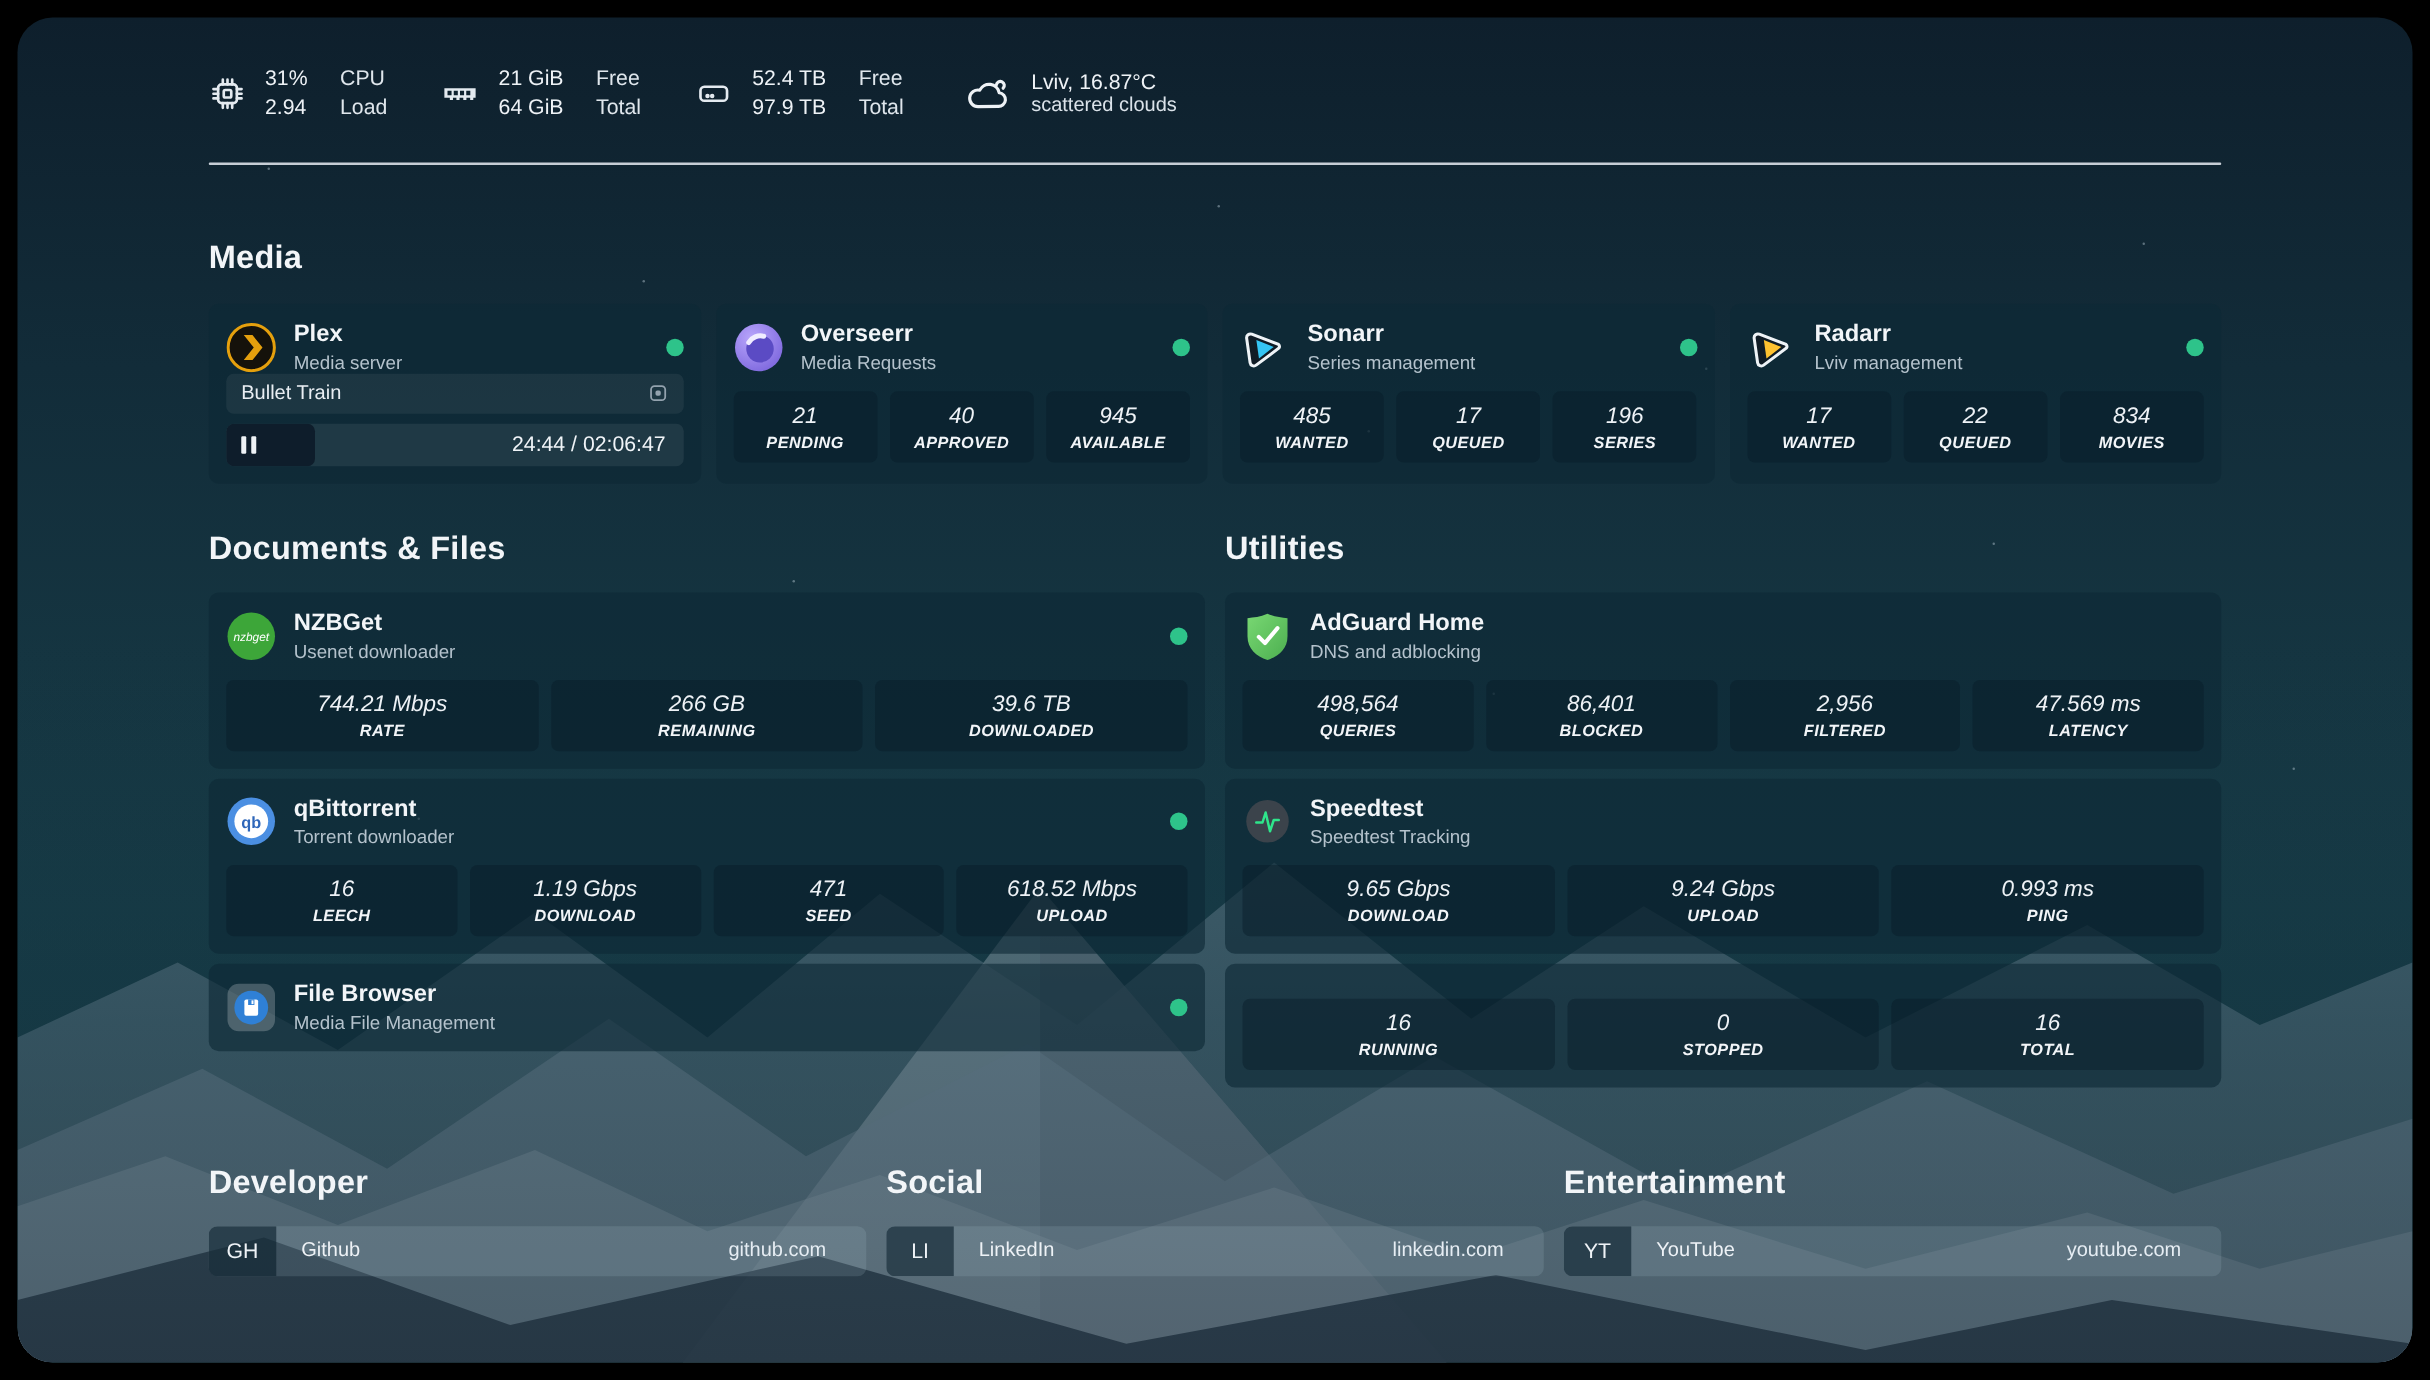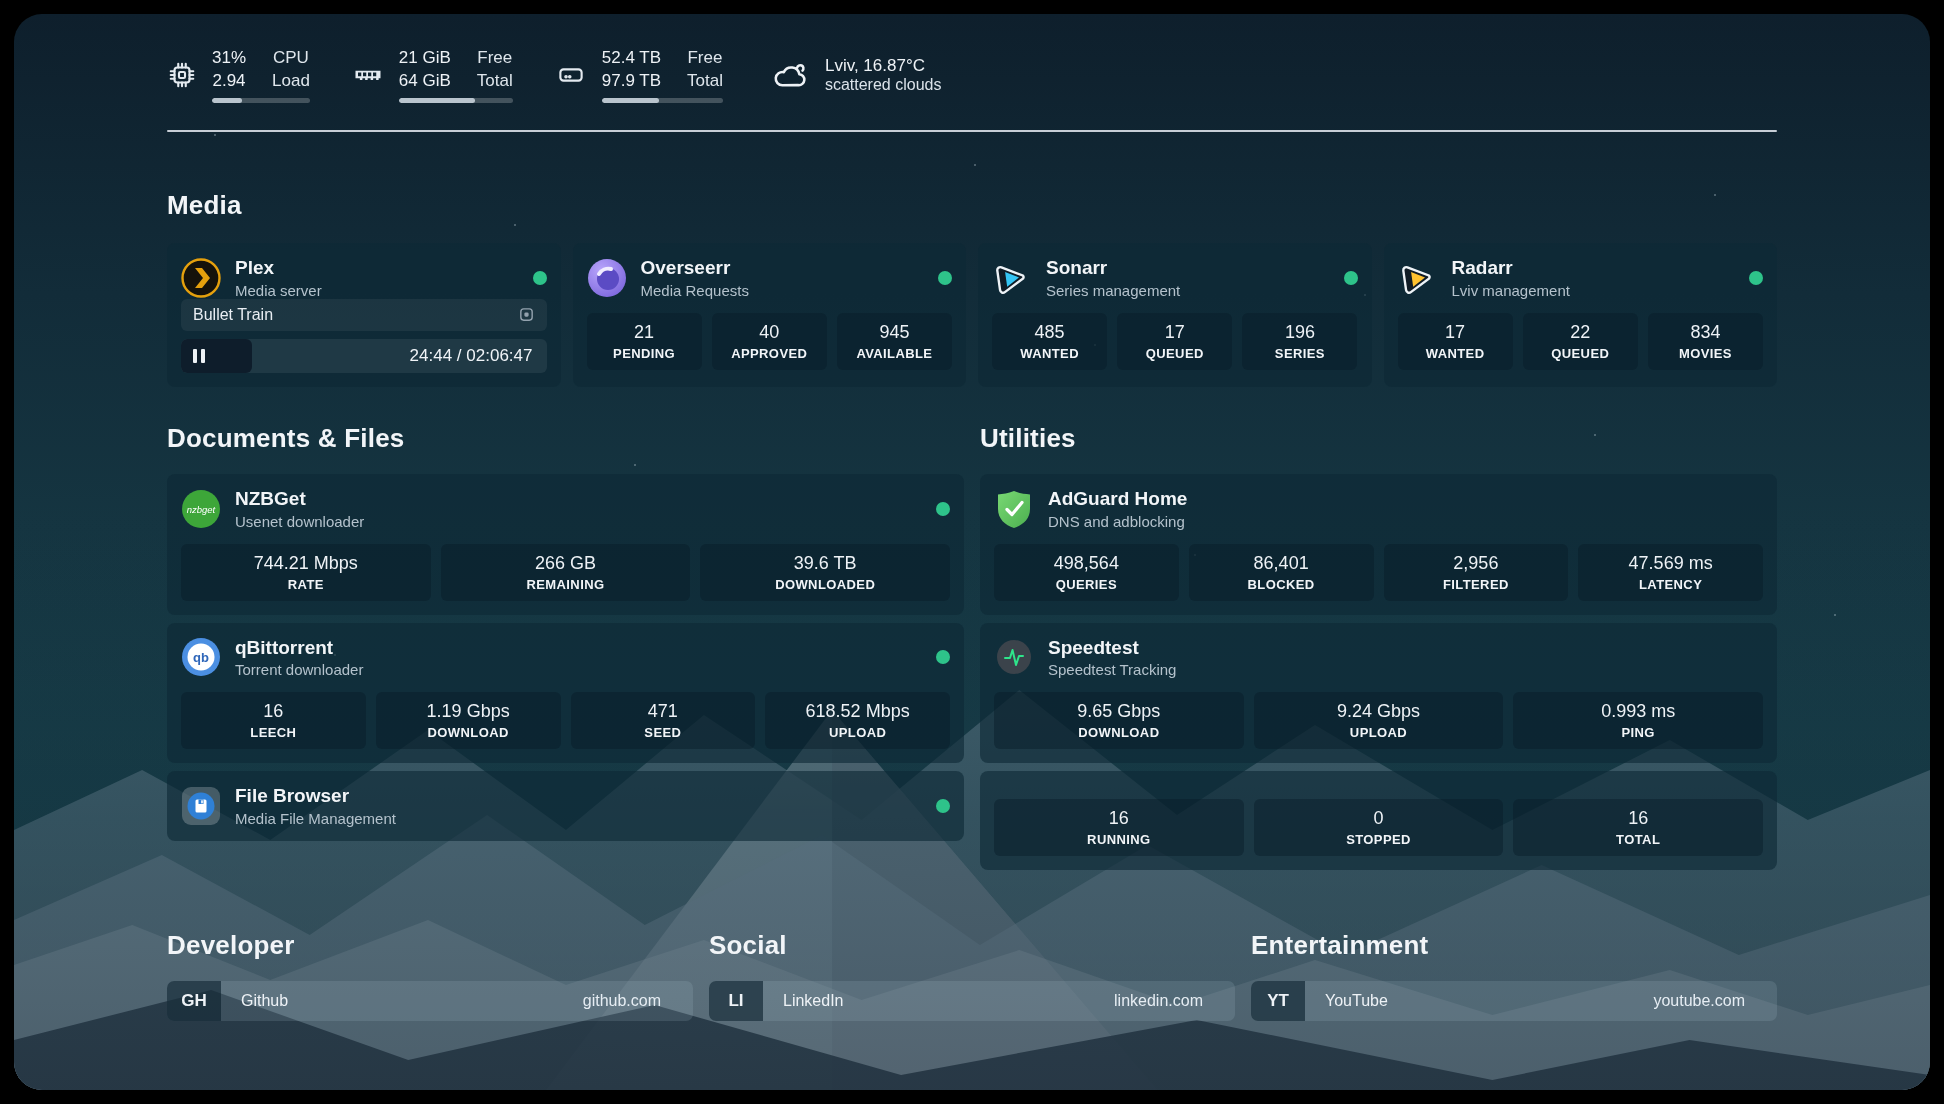--- a/index.html
+++ b/index.html
@@ -17,21 +17,21 @@
     box-shadow: 300px 90px #cfe0ea, 760px 30px #cfe0ea, 1150px 160px #cfe0ea, 1500px 60px #cfe0ea,
                 420px 330px #cfe0ea, 980px 420px #cfe0ea, 1380px 300px #cfe0ea, 120px 520px #cfe0ea,
                 640px 600px #cfe0ea, 1620px 480px #cfe0ea, 880px 210px #cfe0ea, 1750px 180px #cfe0ea; }
   
   .content { position:relative; width:1610px; margin:0 auto; padding-top:30px; color:#e9eef3; }
   
   .topbar { display:flex; align-items:center; gap:46px; height:62px; }
   .stats-group { display:flex; gap:42px; }
   .hstat { display:flex; align-items:center; gap:15px; }
   .hicon { color:#e4eaf0; display:flex; }
-  .hbody { display:flex; flex-direction:column;text-align:center; }
+  .hbody { display:flex; flex-direction:row; }
   .hcols { display:flex; gap:26px; }
   .hcol { display:flex; flex-direction:column; font-size:17px; line-height:1.35; color:#eef2f6; }
   .hcol.dim { color:#dfe6ec; }
   .hbar { margin-top:6px; height:5px; border-radius:3px; background:rgba(255,255,255,0.22); overflow:hidden; }
   .hbar-fill { height:100%; background:#b9c4cd; border-radius:3px; }
   .search { flex:1; display:flex; align-items:stretch; height:42px; border:1px solid #7b8794; border-radius:10px; background:rgba(24,40,53,0.45); overflow:hidden; }
   .search input { flex:1; background:transparent; border:none; outline:none; padding:0 18px; font-size:17px; color:#d7dee5; font-family:inherit; }
   .search input::placeholder { color:#a9b4be; }
   .g-btn { width:54px; border:none; border-left:1px solid #7b8794; background:rgba(255,255,255,0.10); color:#e9eef3; font-size:18px; font-weight:700; cursor:pointer; font-family:inherit; }
   .weather { display:flex; align-items:center; gap:14px; min-width:220px; }
@@ -44,40 +44,40 @@
   .media-head { margin:58px 0 22px; }
   
   .grid-4 { display:grid; grid-template-columns:repeat(4,1fr); gap:12px; }
   .card { background:rgba(13,41,54,0.62); border-radius:8px; padding:14px; }
   .app { display:flex; align-items:center; gap:14px; }
   .logo { width:40px; height:40px; display:flex; align-items:center; justify-content:center; flex:none; }
   .app-name { font-size:19px; font-weight:600; color:#f2f5f8; line-height:1.2; }
   .app-desc { font-size:15px; color:#b4c2cc; margin-top:2px; }
   .dot { width:14px; height:14px; border-radius:50%; background:var(--status_green,#2ec38a); margin-left:auto; flex:none; }
   .stat-row { margin-top:14px; display:grid; grid-auto-flow:column; grid-auto-columns:1fr; gap:10px; }
-  .stat-box { background:rgba(6,26,38,0.42); border-radius:6px; padding:9px 6px; text-align:center; }
+  .stat-box { background:rgba(6,26,38,0.42); border-radius:6px; padding:9px 6px; text-align:center;font-style:italic; }
   .sv { font-size:18px; color:#eef2f6; }
   .sl { font-size:13px; font-weight:700; color:#f2f5f8; letter-spacing:.4px; margin-top:3px; }
   
   .plex-row { background:rgba(255,255,255,0.06); border-radius:6px; padding:7px 12px; display:flex; align-items:center; font-size:16px; color:#e9eef3; }
   .cast { margin-left:auto; color:#93a2ae; display:flex; }
   .plex-progress { margin-top:8px; position:relative; height:34px; border-radius:6px; background:rgba(255,255,255,0.07); display:flex; align-items:center; overflow:hidden; }
   .plex-fill { position:absolute; left:0; top:0; bottom:0; background:rgba(10,22,36,0.78); border-radius:6px; display:flex; align-items:center; padding-left:12px; }
   .pause { display:flex; gap:4px; }
   .pause i { display:block; width:4px; height:14px; background:#eef2f6; border-radius:1px; }
   .ptime { margin-left:auto; padding-right:14px; font-size:17px; color:#f0f4f8; position:relative; }
   
   .two-col { display:grid; grid-template-columns:1fr 1fr; gap:16px; margin-top:36px; }
   .two-col h2.sec { margin-bottom:20px; }
   .col-cards { display:flex; flex-direction:column; gap:8px; }
   
   .bm-grid { display:grid; grid-template-columns:repeat(3,1fr); gap:16px; margin-top:60px; }
   .bm-grid h2.sec { margin-bottom:20px; }
   .bm-row { display:flex; align-items:stretch; height:40px; background:rgba(173,198,213,0.16); border-radius:7px; overflow:hidden; margin-bottom:12px; cursor:pointer; }
-  .bm-abbr { width:54px; flex:none; background:rgba(10,30,44,0.62); display:flex; align-items:center; justify-content:center; font-weight:700; font-size:17px; color:#eef2f6; }
+  .bm-abbr { width:54px; flex:none; background:rgba(10,30,44,0.62); display:flex; align-items:center; justify-content:center; font-weight:400; font-size:17px; color:#eef2f6; }
   .bm-name { padding:0 20px; display:flex; align-items:center; font-size:16px; color:#eef2f6; }
   .bm-domain { margin-left:auto; padding-right:32px; display:flex; align-items:center; font-size:16px; color:#e6edf3; }
 </style>
 </head>
 <body>
 
 <div class="screen">
   <div class="bg">
     <svg viewBox="0 0 1944 470" preserveAspectRatio="none">
       <path d="M0 210 L130 150 L260 220 L420 110 L560 210 L700 95 L860 200 L1020 70 L1180 195 L1320 105 L1500 210 L1680 120 L1820 200 L1944 150 V470 H0 Z" fill="#9aabba" opacity="0.38"></path>

